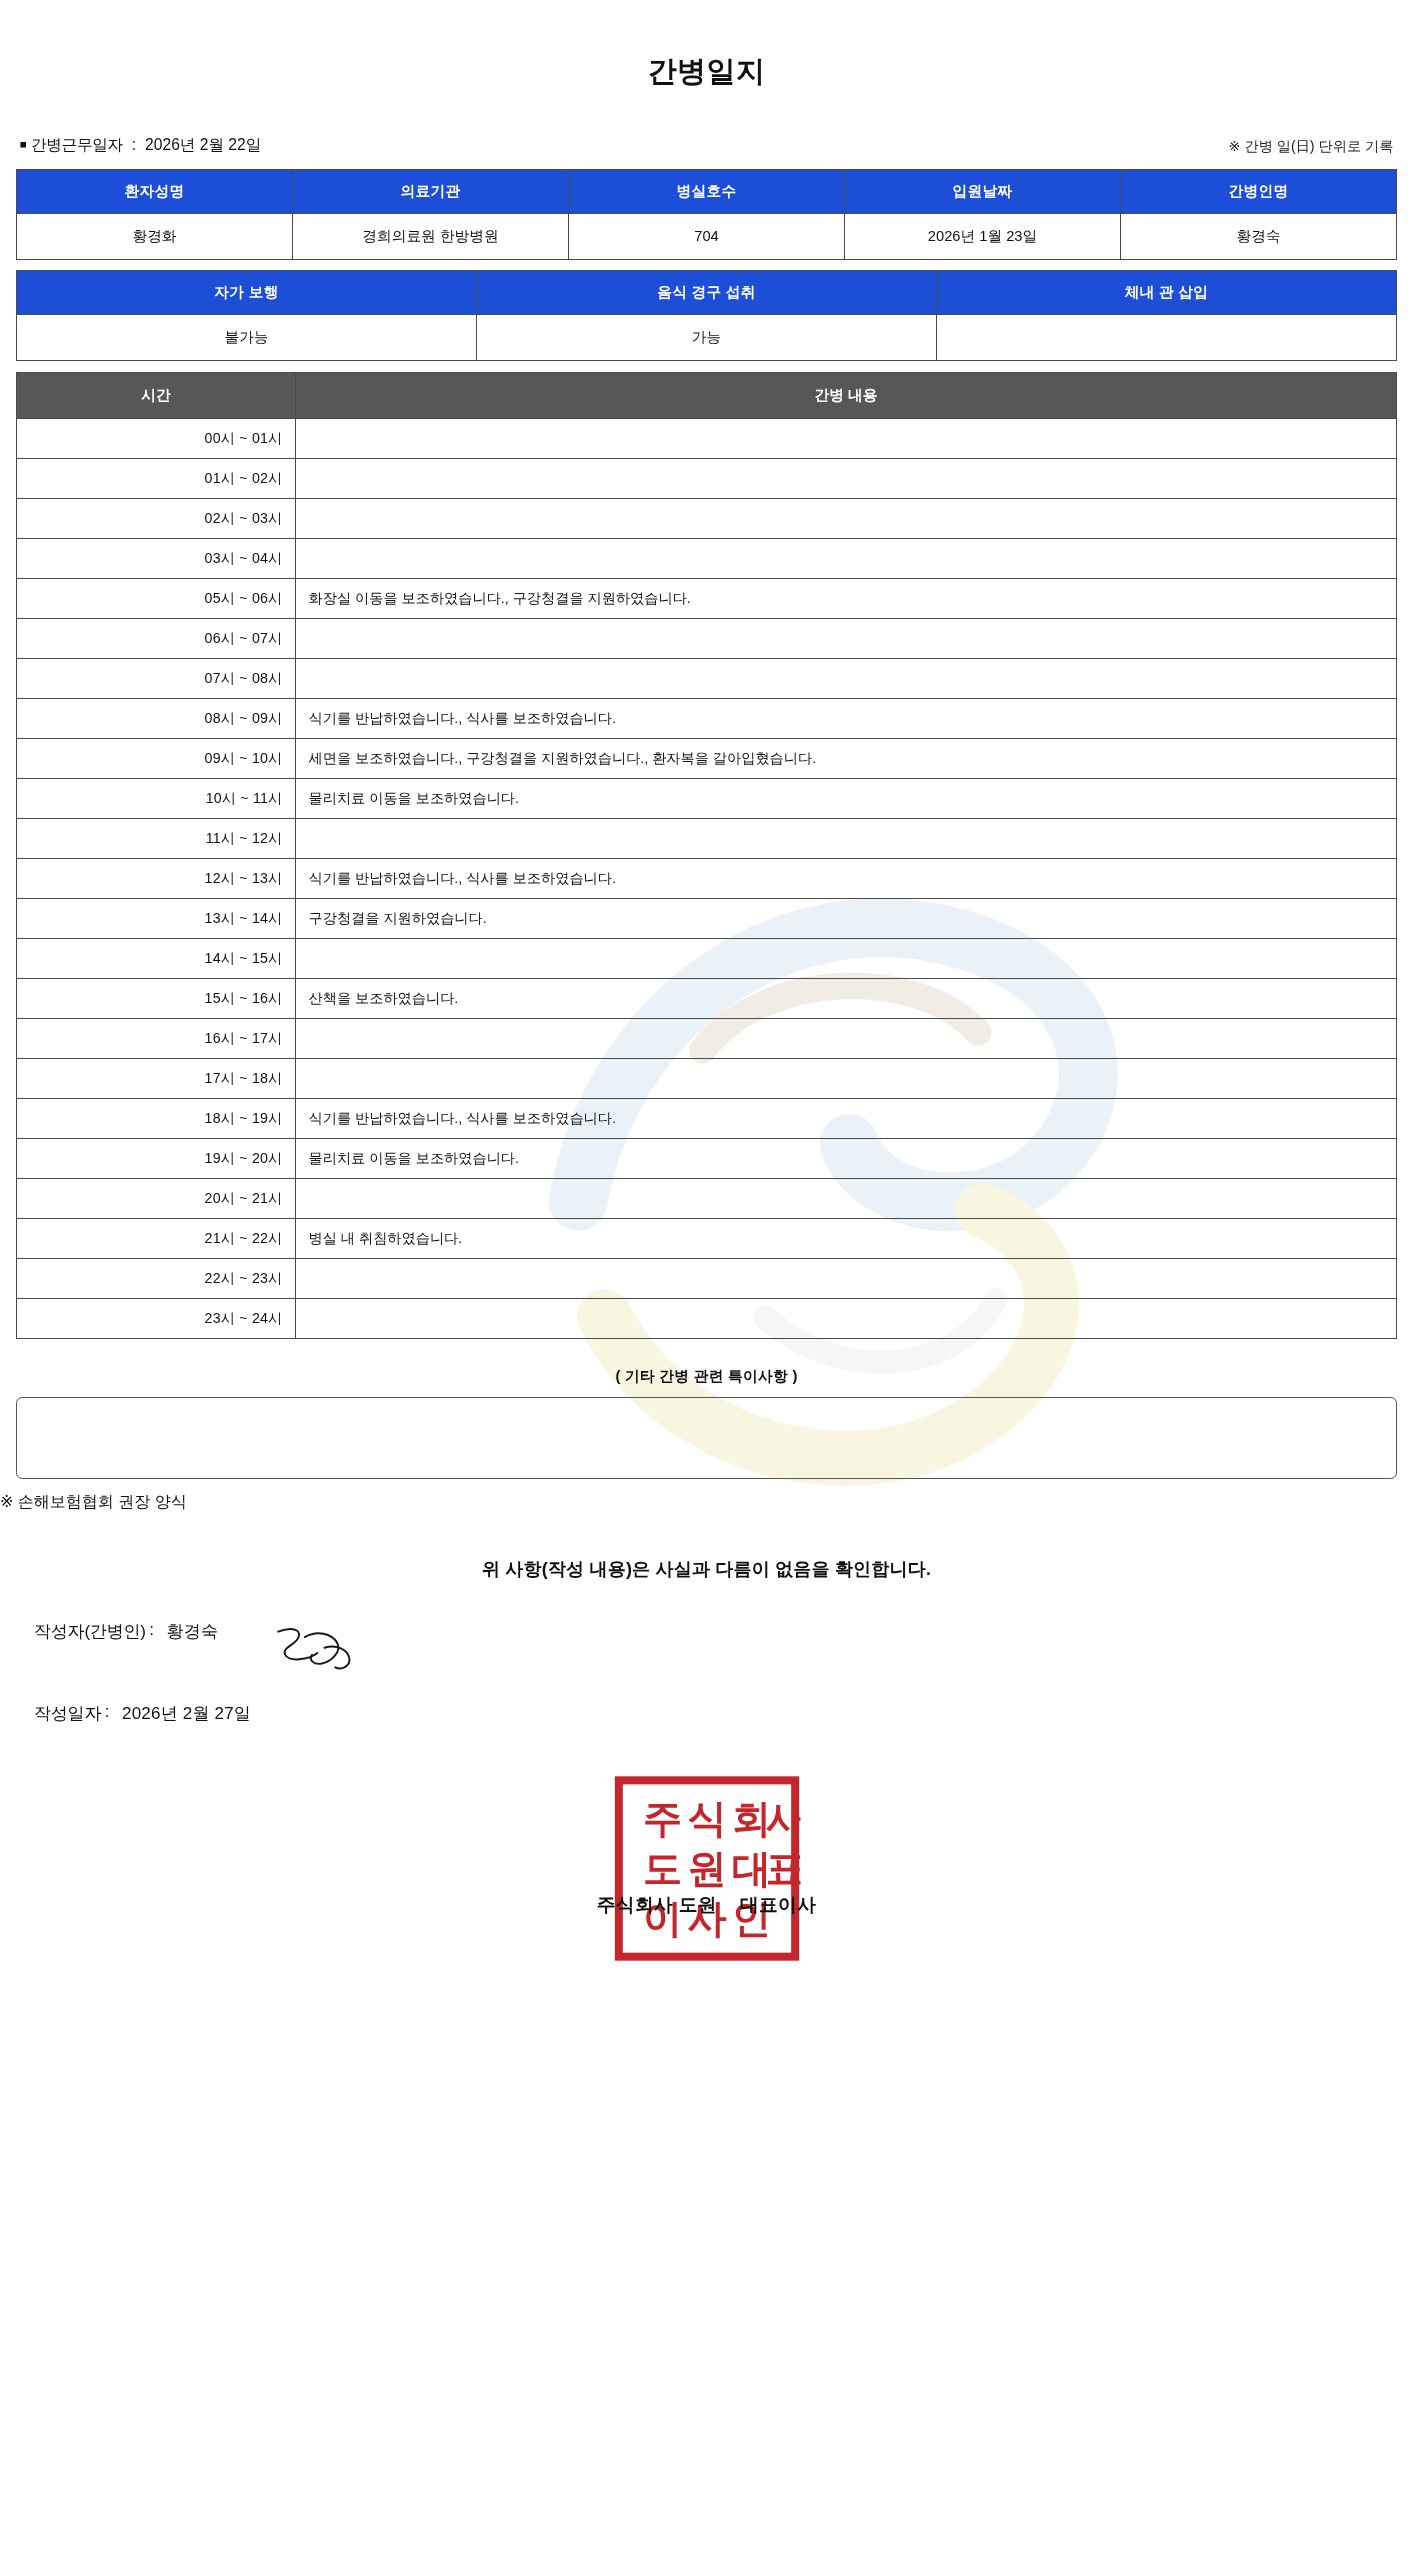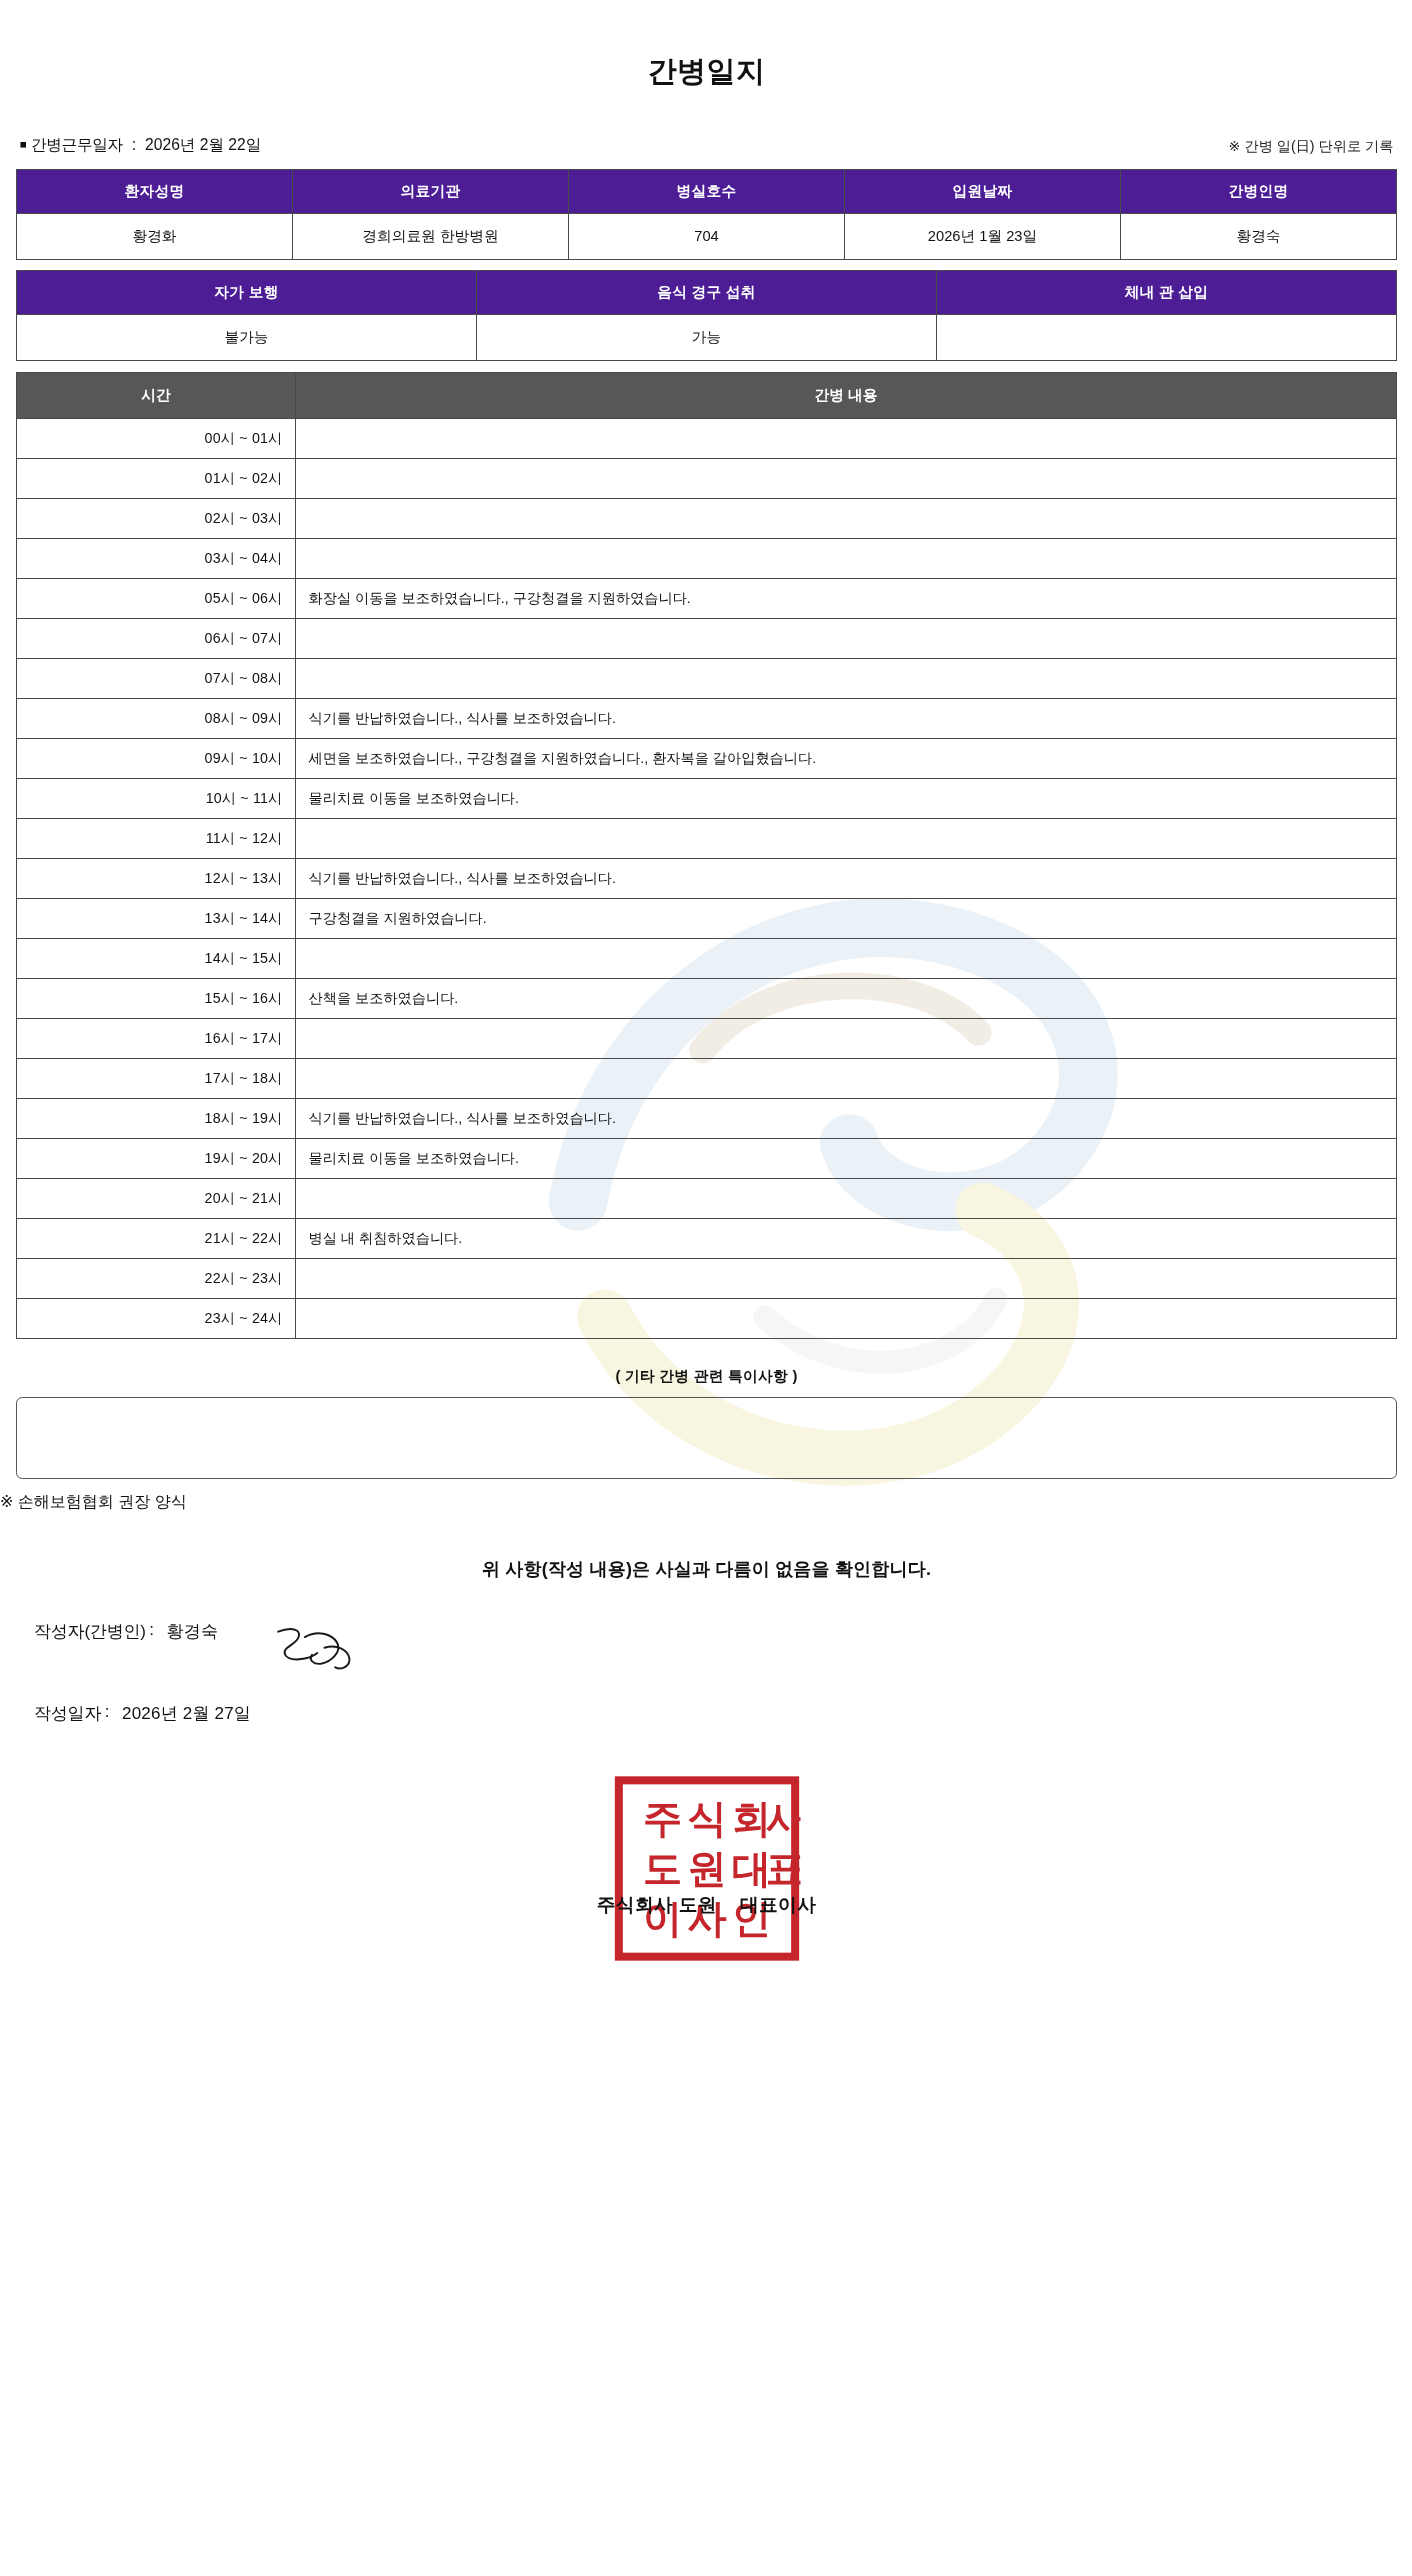--- a/index.html
+++ b/index.html
@@ -84,21 +84,21 @@
   }
   table.grid th, table.grid td {
     border: 0.9px solid #4a4a4a;
     text-align: center;
     font-size: 14.7px;
     height: 39px;
     padding: 1.8px 5.3px;
     box-sizing: border-box;
   }
   table.grid th {
-    background: #4c1d95;
+    background: #1d4ed8;
     color: #ffffff;
     font-weight: bold;
     letter-spacing: 0.3px;
     height: 44px;
   }
   table.grid td {
     background: #ffffff;
     height: 46px;
   }
   .tbl-gap { height: 10.7px; }

